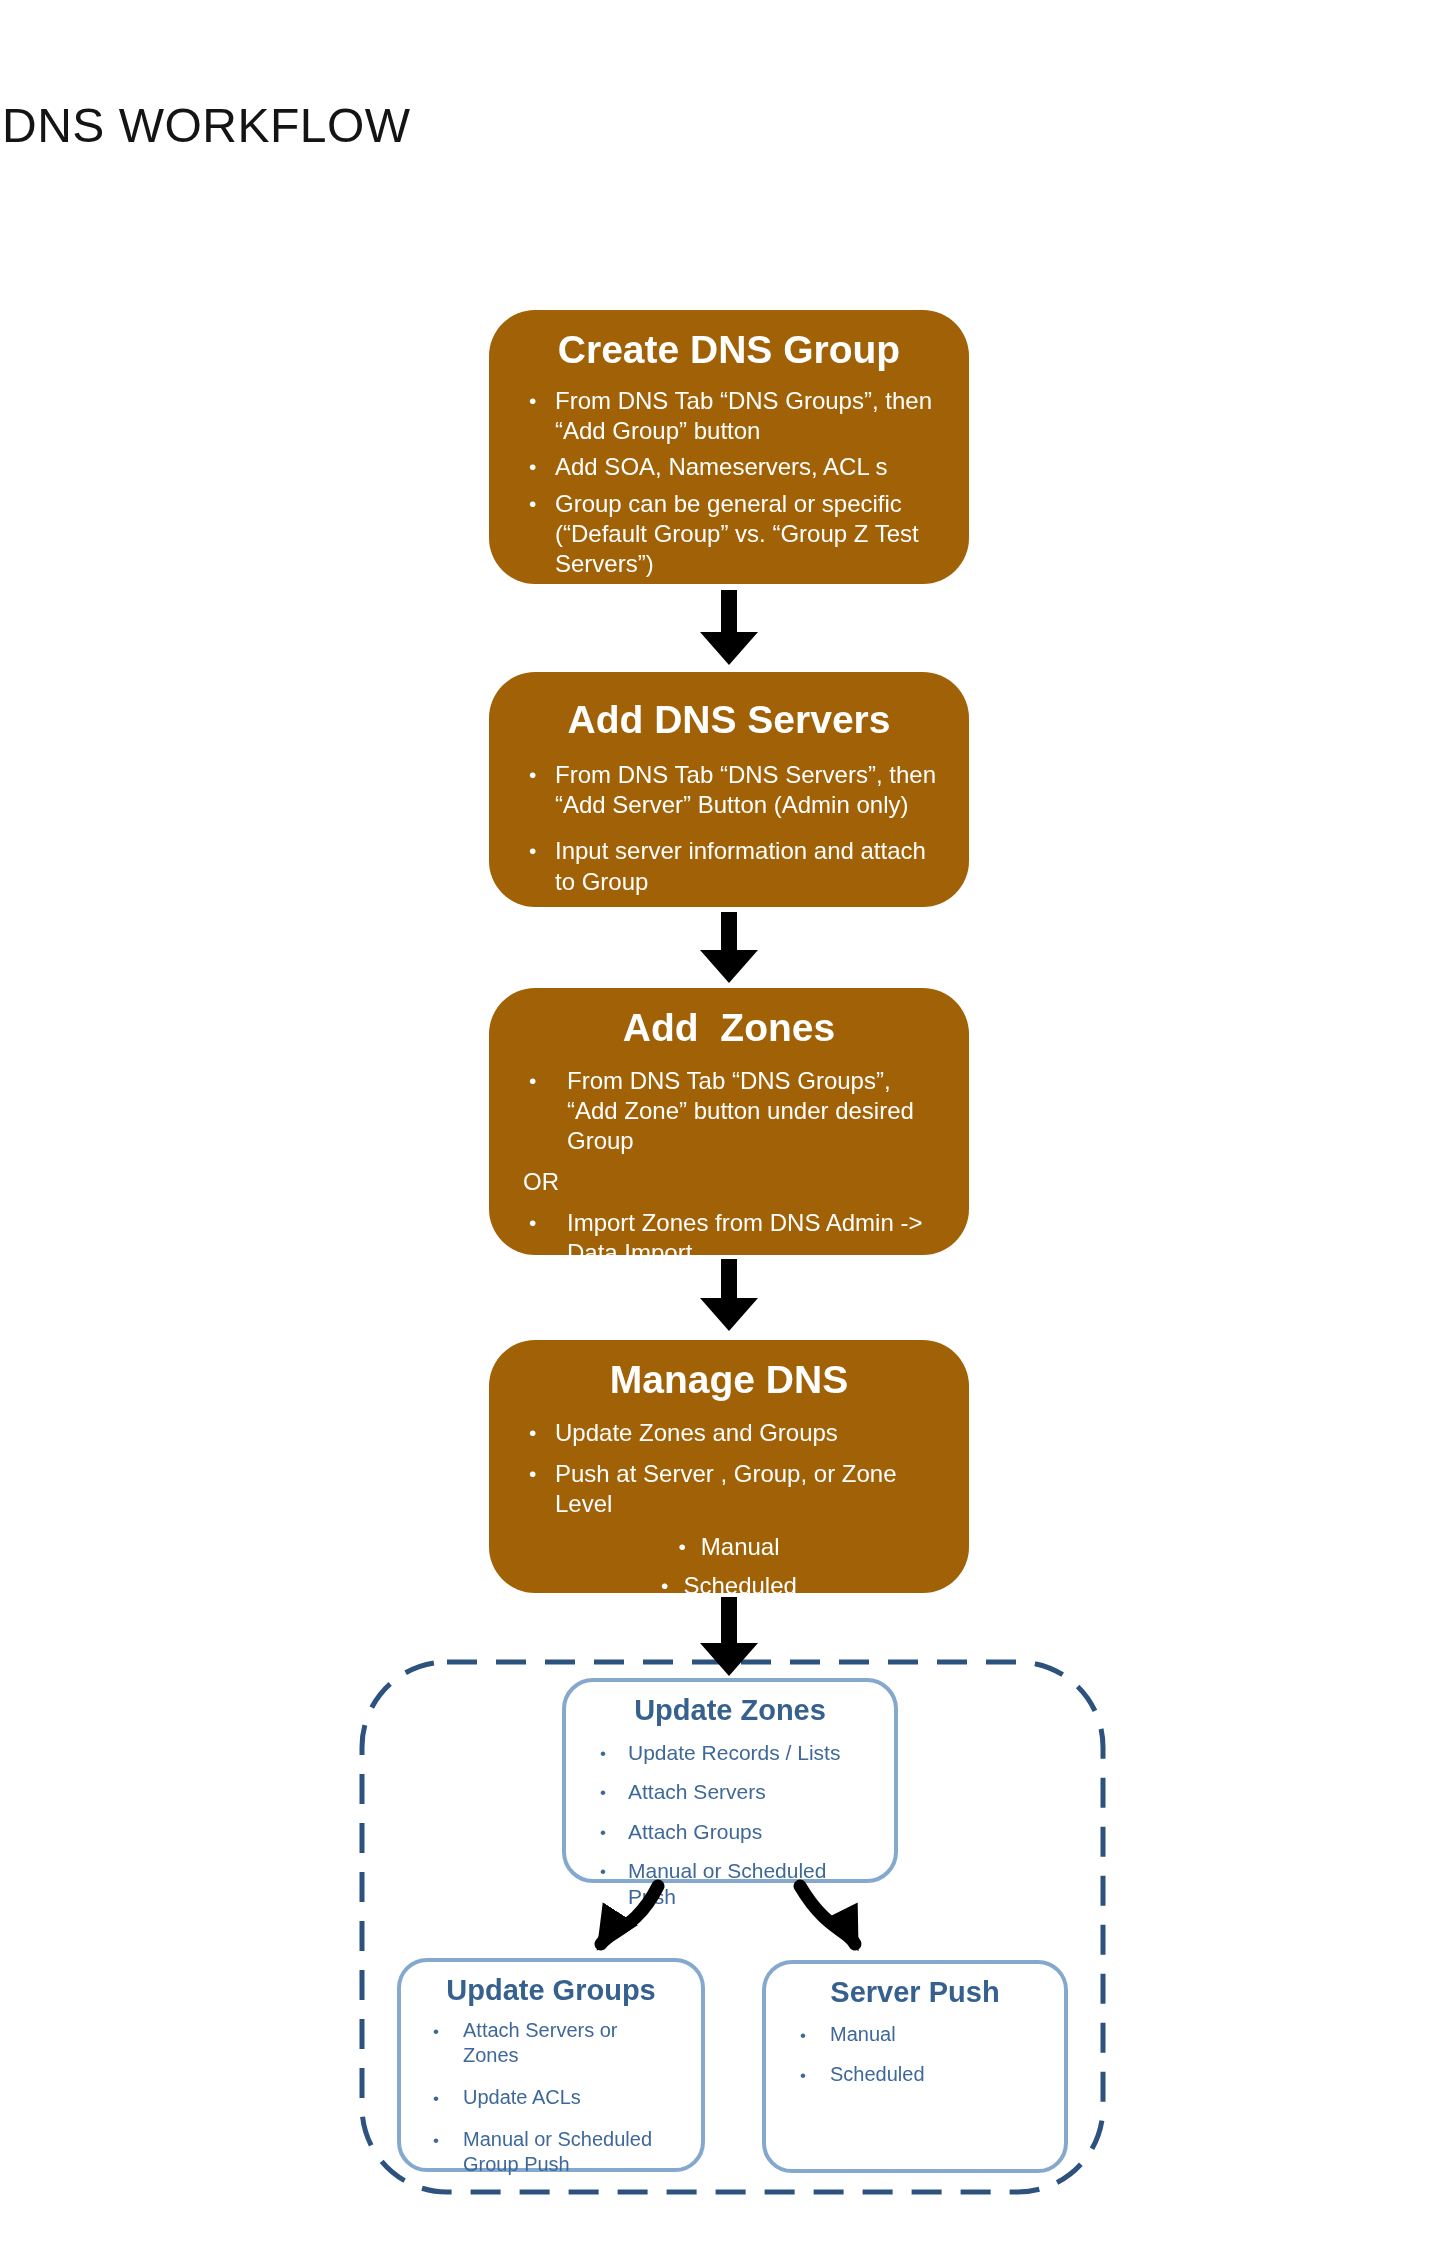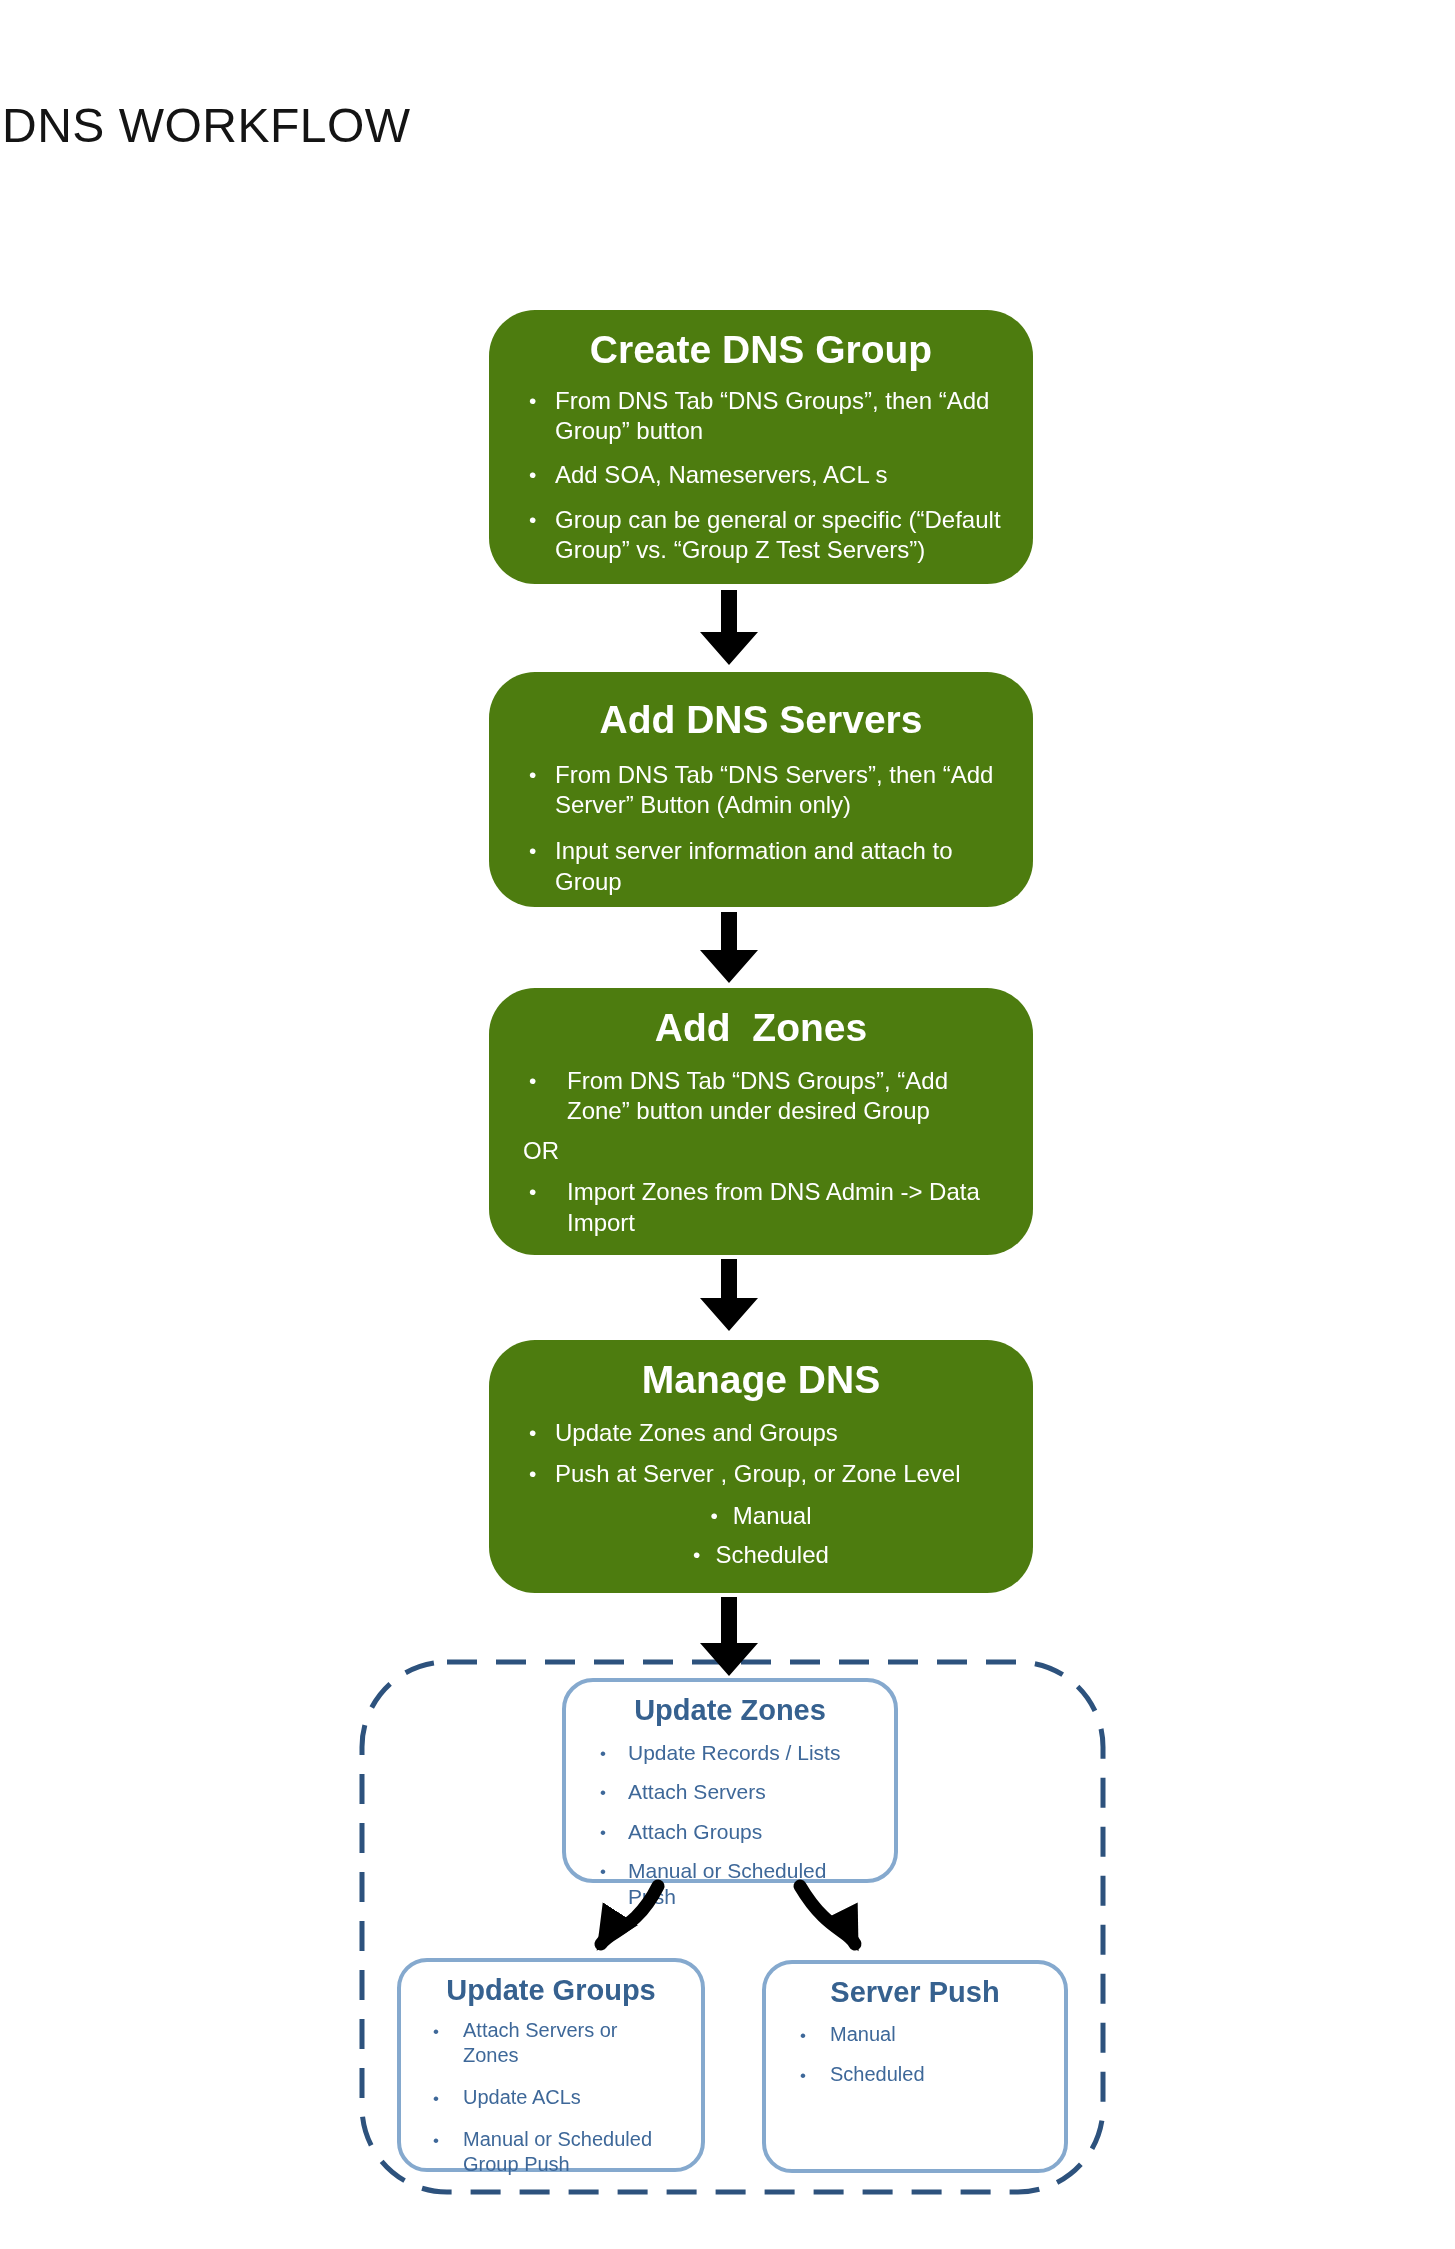--- a/index.html
+++ b/index.html
@@ -20,40 +20,40 @@
     font-size: 48px;
     font-weight: 400;
     letter-spacing: 0.5px;
     color: #141414;
     white-space: pre-wrap;
   }
   
   .flow-box {
     position: absolute;
     left: 489px;
-    width: 544px;
-    background: #4d7c0f;
+    width: 480px;
+    background: #a16207;
     border-radius: 46px;
     color: #ffffff;
     box-sizing: border-box;
   }
   .flow-box h2 {
     margin: 0;
     padding-top: 18px;
     text-align: center;
     font-size: 39px;
     font-weight: 700;
     color: #ffffff;
     white-space: pre-wrap;
   }
   .bullets {
     padding: 14px 28px 0 40px;
     display: flex;
     flex-direction: column;
-    gap: 14px;
+    gap: 6px;
   }
   .bullet { display: flex; font-size: 24px; line-height: 1.26; }
   .bullet::before {
     content: "\2022";
     flex: 0 0 26px;
     font-size: 21px;
     padding-top: 2px;
   }
   .bullet.wide::before { flex-basis: 38px; }
   .or-line { font-size: 24px; margin-left: -6px; line-height: 1.2; }

